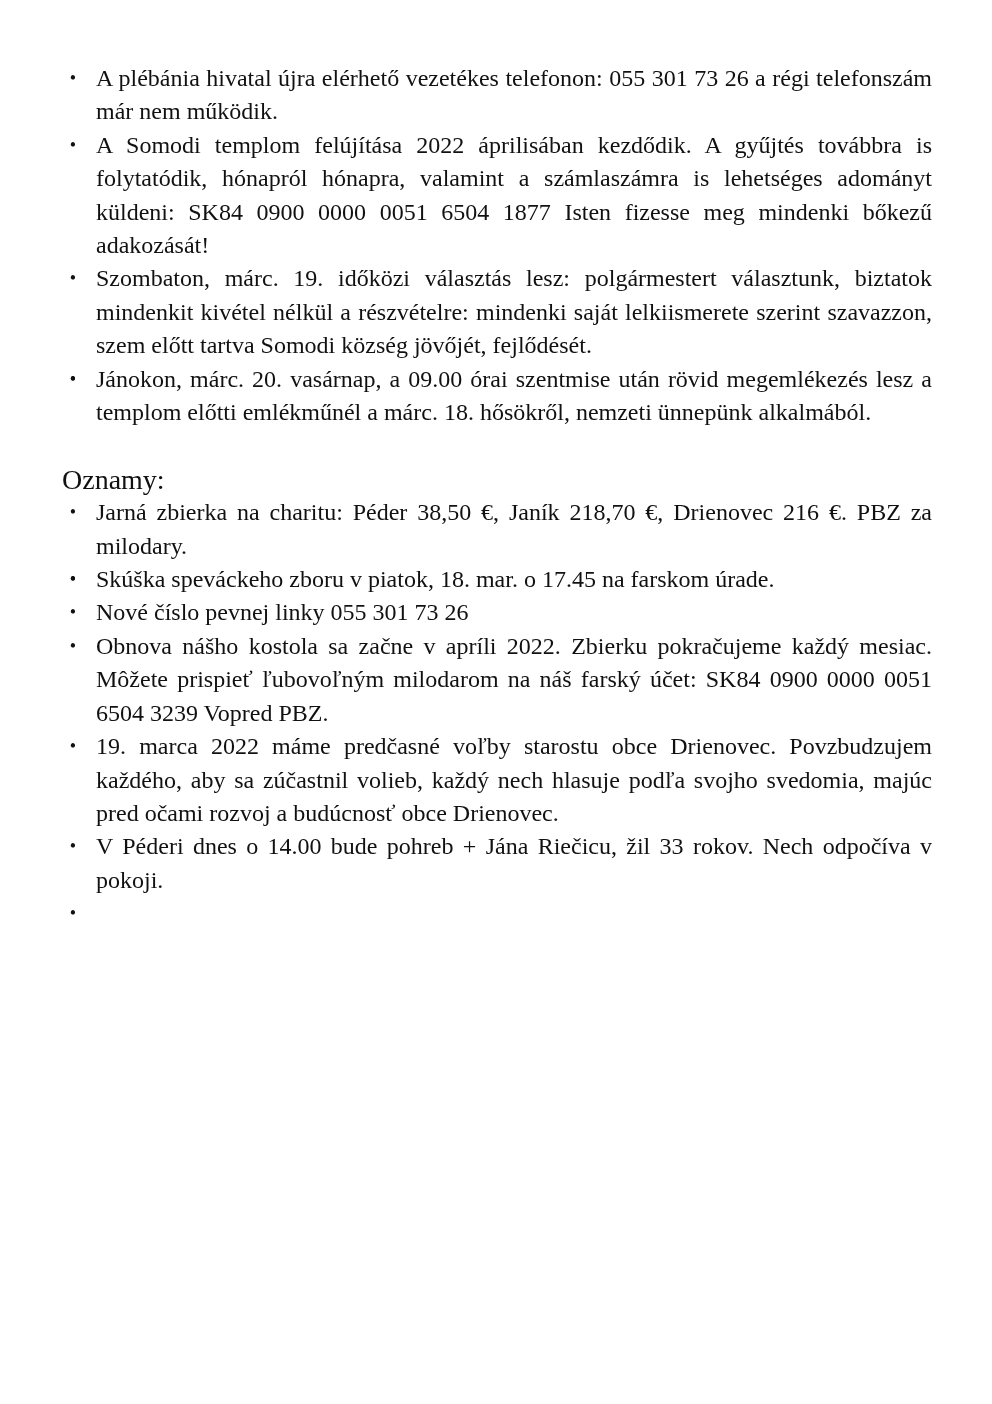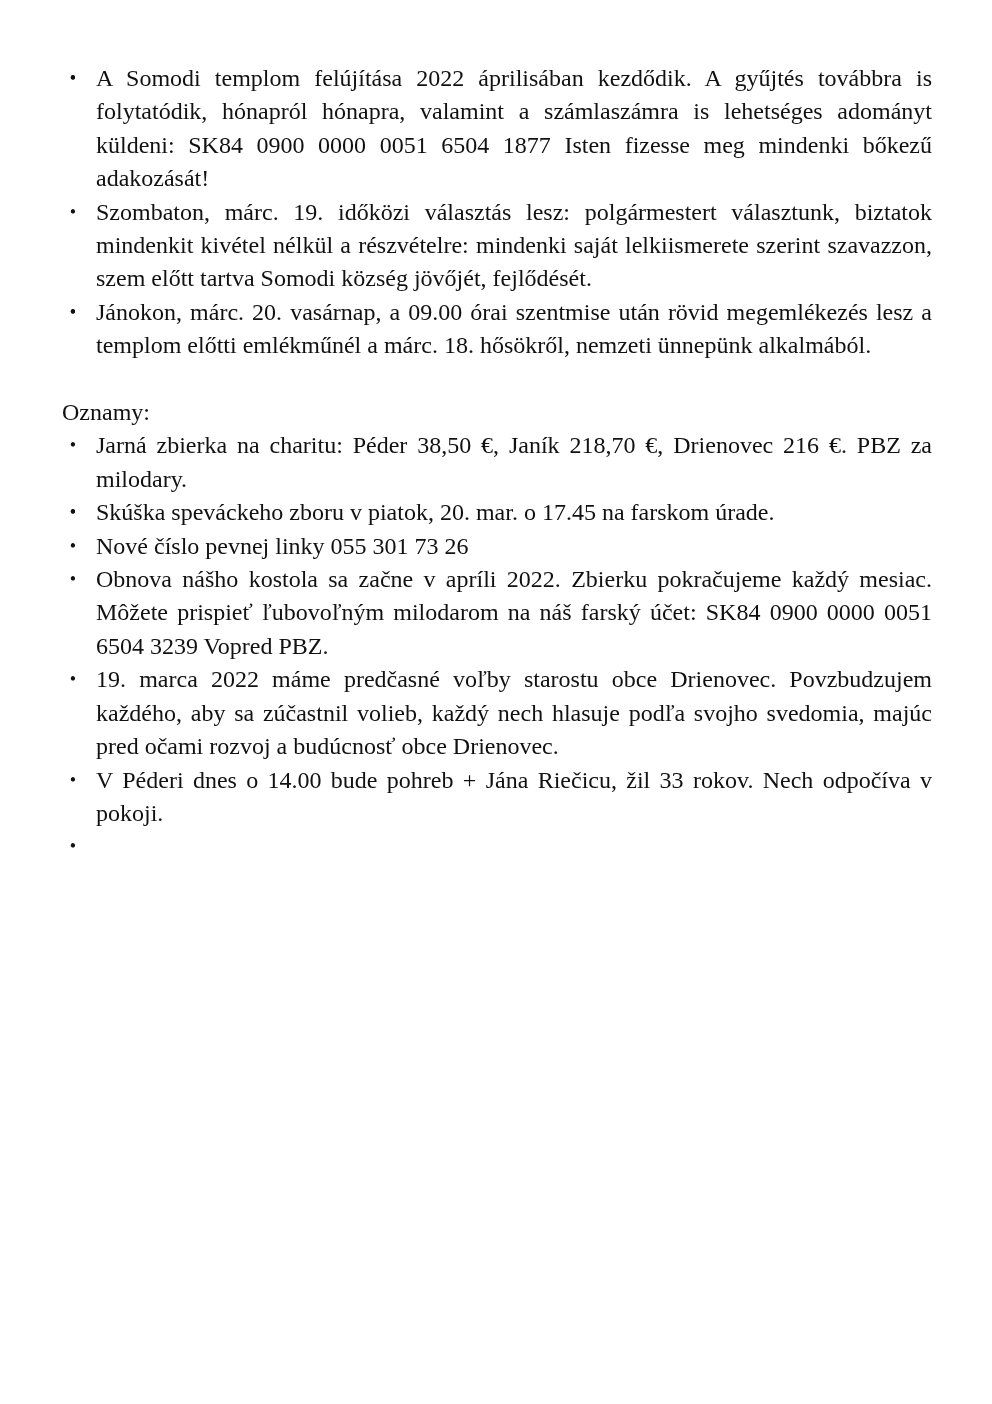--- a/index.html
+++ b/index.html
@@ -37,33 +37,34 @@
     ul.bullets li .bullet {
       position: absolute;
       left: 4px;
       top: 0;
       width: 14px;
       text-align: center;
       font-size: 18px;
       line-height: 33.4px;
     }
     .section-heading {
-      font-size: 24px;
+      font-size: 28px;
       line-height: 33.4px;
       margin: 33.4px 0 0 0;
     }
   </style>
 </head>
 <body>
 
 <div class="page">
 
   <ul class="bullets">
     <li>
       <span class="bullet">•</span>
+      <span>A plébánia hivatal újra elérhető vezetékes telefonon: 055 301 73 26 a régi telefonszám már nem működik.</span>
     </li>
     <li>
       <span class="bullet">•</span>
       <span>A Somodi templom felújítása 2022 áprilisában kezdődik. A gyűjtés továbbra is folytatódik, hónapról hónapra, valamint a számlaszámra is lehetséges adományt küldeni: SK84 0900 0000 0051 6504 1877 Isten fizesse meg mindenki bőkezű adakozását!</span>
     </li>
     <li>
       <span class="bullet">•</span>
       <span>Szombaton, márc. 19. időközi választás lesz: polgármestert választunk, biztatok mindenkit kivétel nélkül a részvételre: mindenki saját lelkiismerete szerint szavazzon, szem előtt tartva Somodi község jövőjét, fejlődését.</span>
     </li>
     <li>
@@ -80,21 +81,21 @@
   <ul class="bullets">
     <li>
       <span class="bullet">•</span>
       <span>Jarná zbierka na charitu: Péder 38,50 €, Janík 218,70 €, Drienovec 216 €. PBZ za milodary.</span>
     </li>
     <li>
       <span class="bullet">•</span>
     </li>
     <li>
       <span class="bullet">•</span>
-      <span>Skúška speváckeho zboru v piatok, 20. mar. o 17.45 na farskom úrade.</span>
+      <span>Skúška speváckeho zboru v piatok, 18. mar. o 17.45 na farskom úrade.</span>
     </li>
     <li>
       <span class="bullet">•</span>
       <span>Nové číslo pevnej linky 055 301 73 26</span>
     </li>
     <li>
       <span class="bullet">•</span>
       <span>Obnova nášho kostola sa začne v apríli 2022. Zbierku pokračujeme každý mesiac. Môžete prispieť ľubovoľným milodarom na náš farský účet: SK84 0900 0000 0051 6504 3239 Vopred PBZ.</span>
     </li>
     <li>

